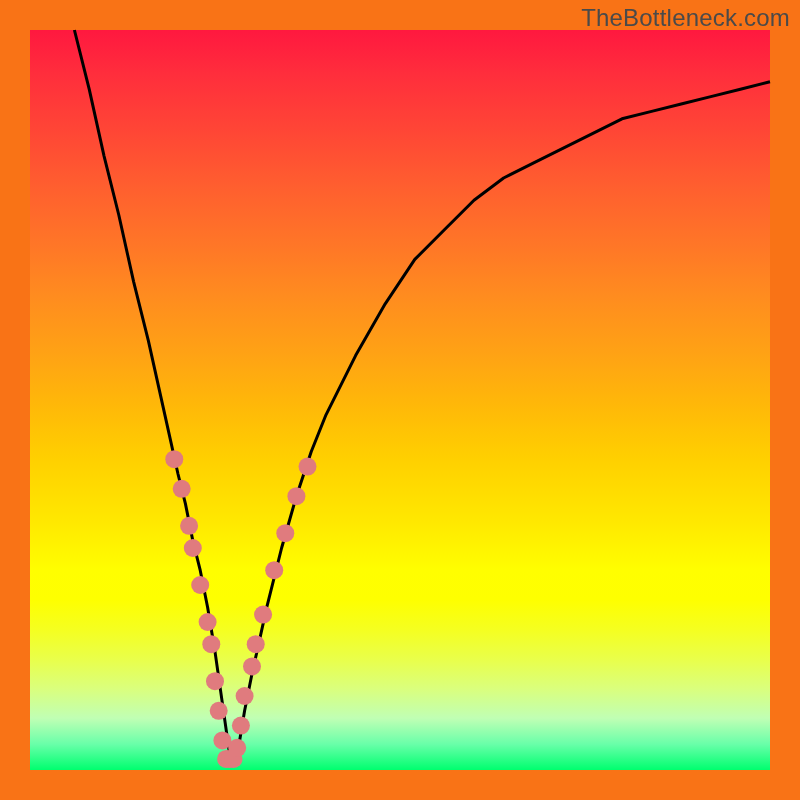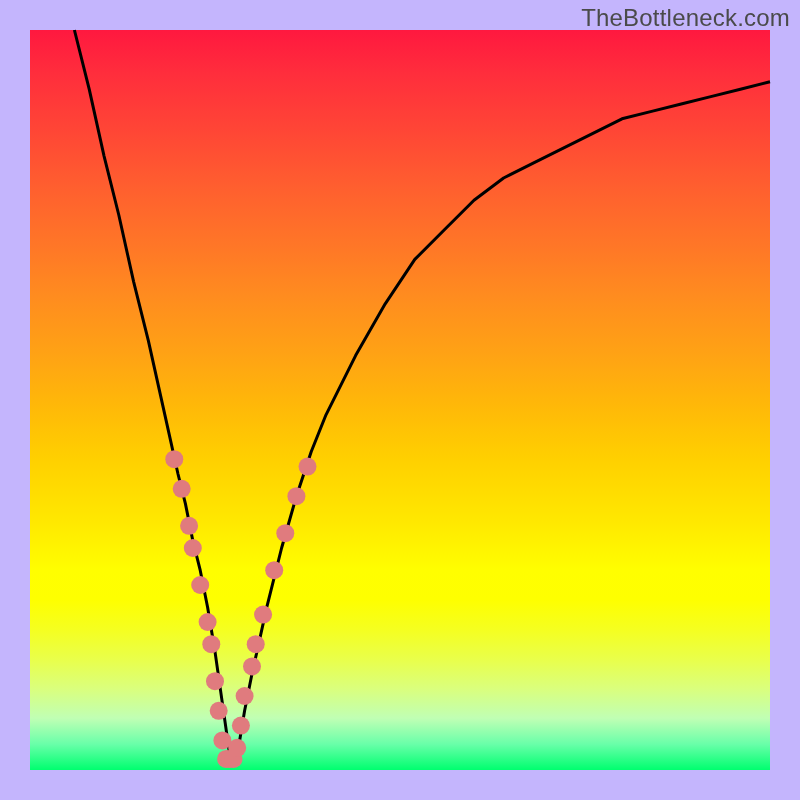--- a/index.html
+++ b/index.html
@@ -10,21 +10,21 @@
     overflow: hidden;
     background: #000;
     font-family: Arial, Helvetica, sans-serif;
   }
   .frame {
     position: absolute;
     top: 0;
     left: 0;
     width: 800px;
     height: 800px;
-    background: #c4b5fd;
+    background: #f97316;
   }
   .plot-area {
     position: absolute;
     top: 30px;
     left: 30px;
     width: 740px;
     height: 740px;
     
     background: linear-gradient(to bottom,
       #ff183f 0%,

